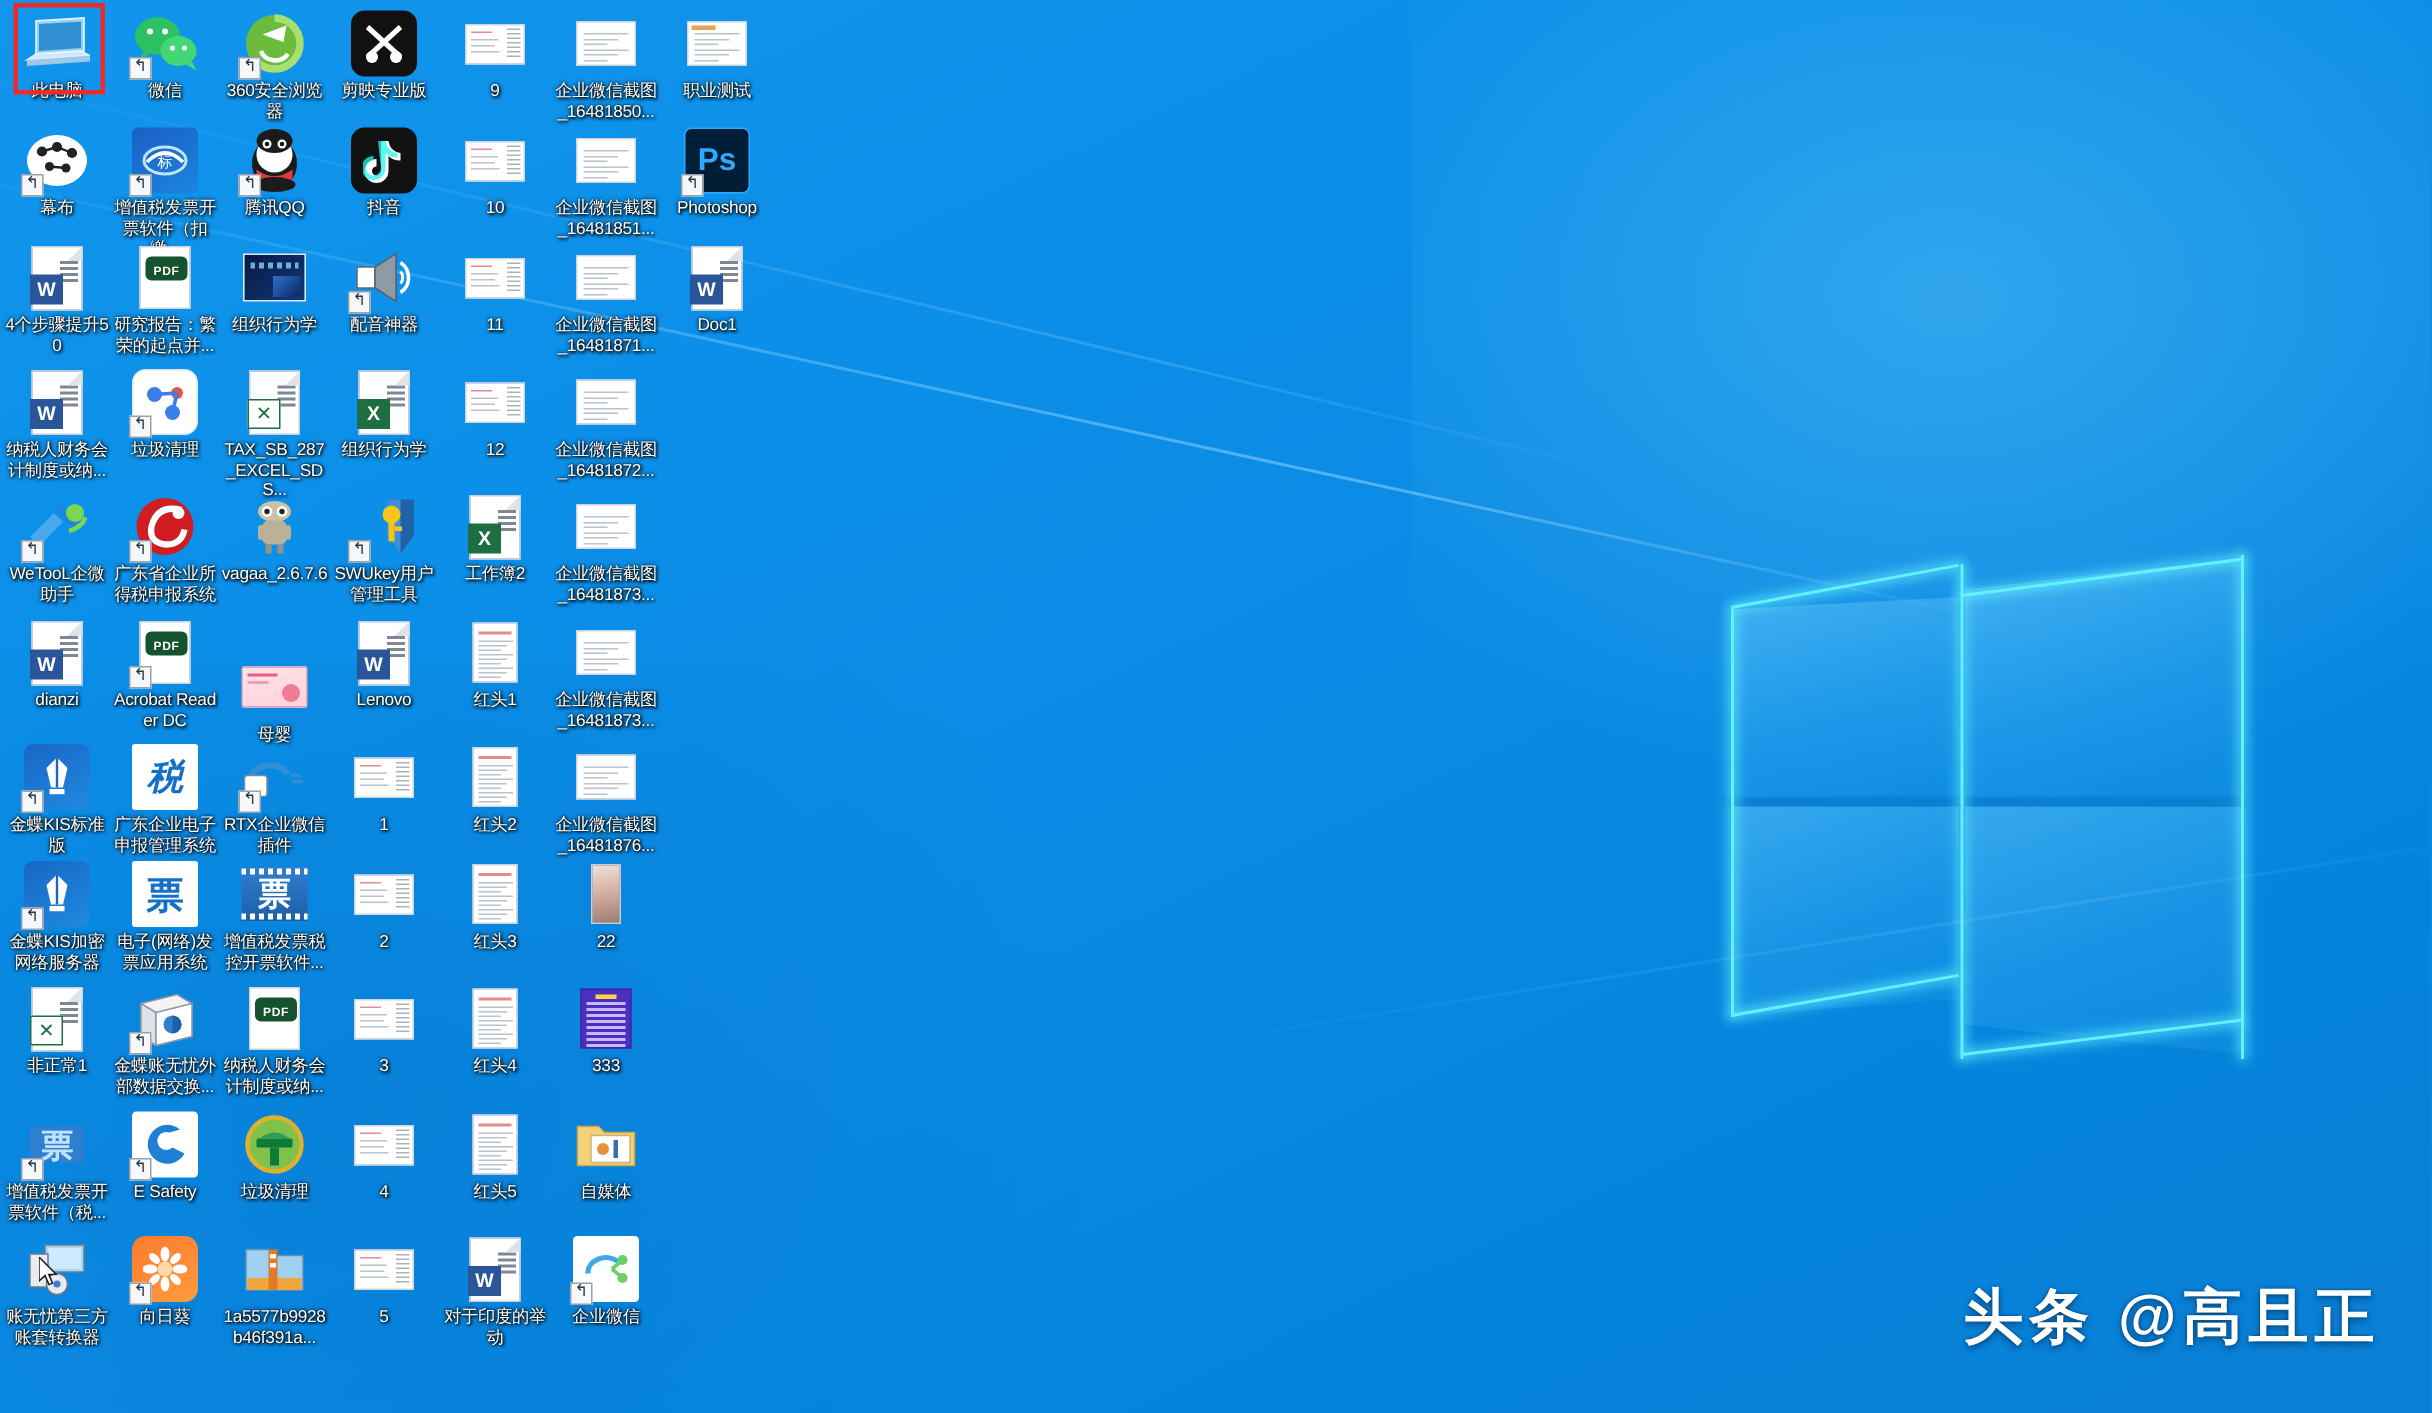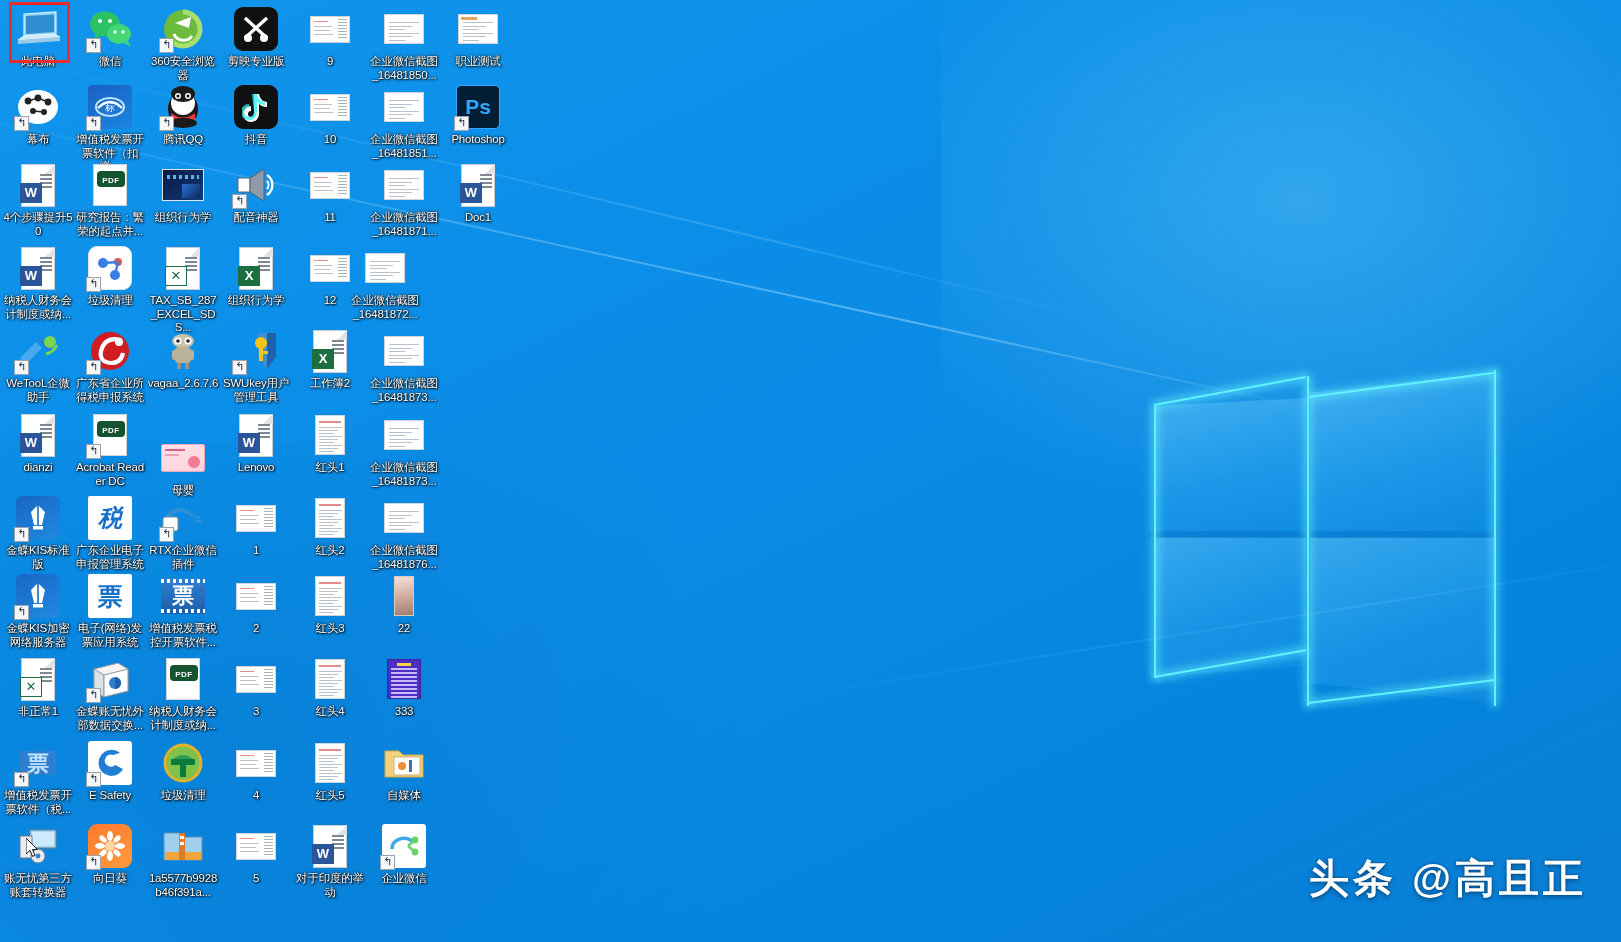--- a/index.html
+++ b/index.html
@@ -562,21 +562,21 @@
             <i></i>
             <i></i>
             <i></i>
             <i></i>
           </div>
         </div>
 
      </div>
      <div class="label">12</div>
     </div>
-    <div class="icon" style="left: 349px; top: 245px;">
+    <div class="icon" style="left: 368px; top: 245px;">
       <div class="glyph">
        <div class="thumb" style="width:40px;height:30px;">
 
         <div class="tl" style="left:4px;top:7px;width:30px;"></div>
           <div class="tl" style="left:4px;top:10.5px;width:23px;"></div>
           <div class="tl" style="left:4px;top:14px;width:16px;"></div>
           <div class="tl" style="left:4px;top:17.5px;width:30px;"></div>
           <div class="tl" style="left:4px;top:21px;width:23px;"></div>
           <div class="tl" style="left:4px;top:24.5px;width:16px;"></div>
         </div>

